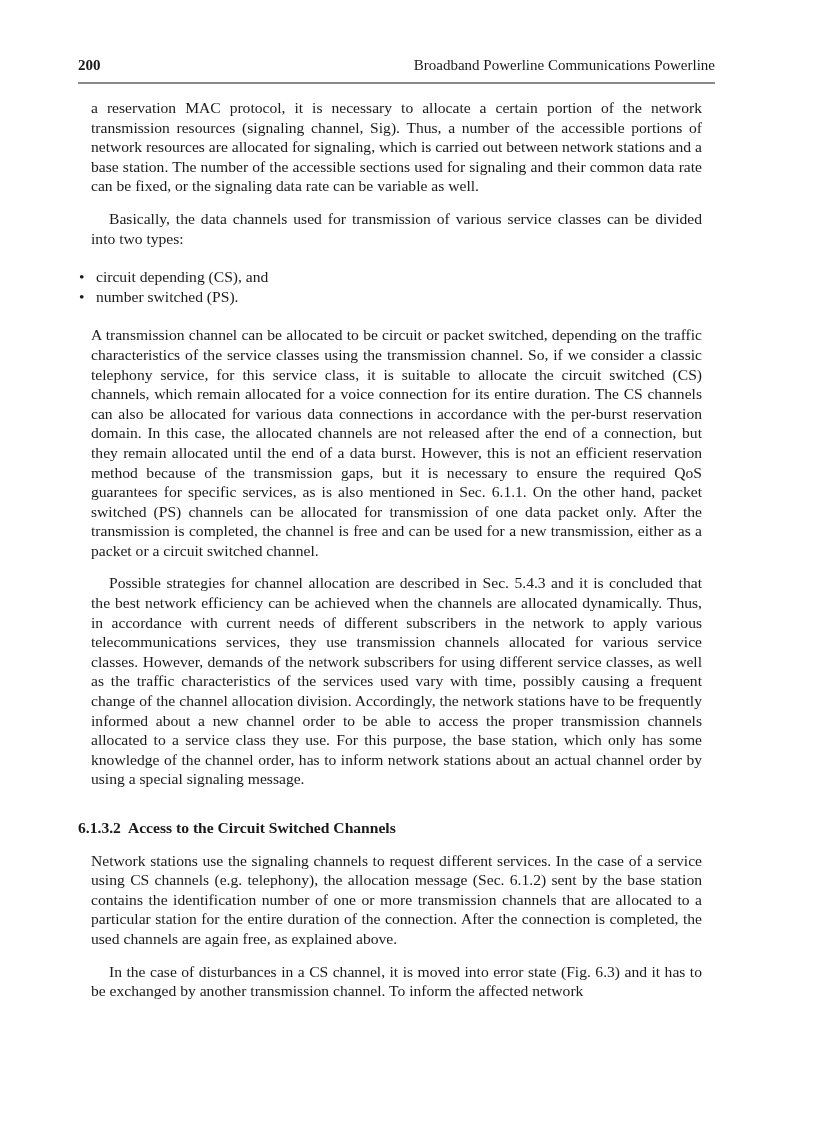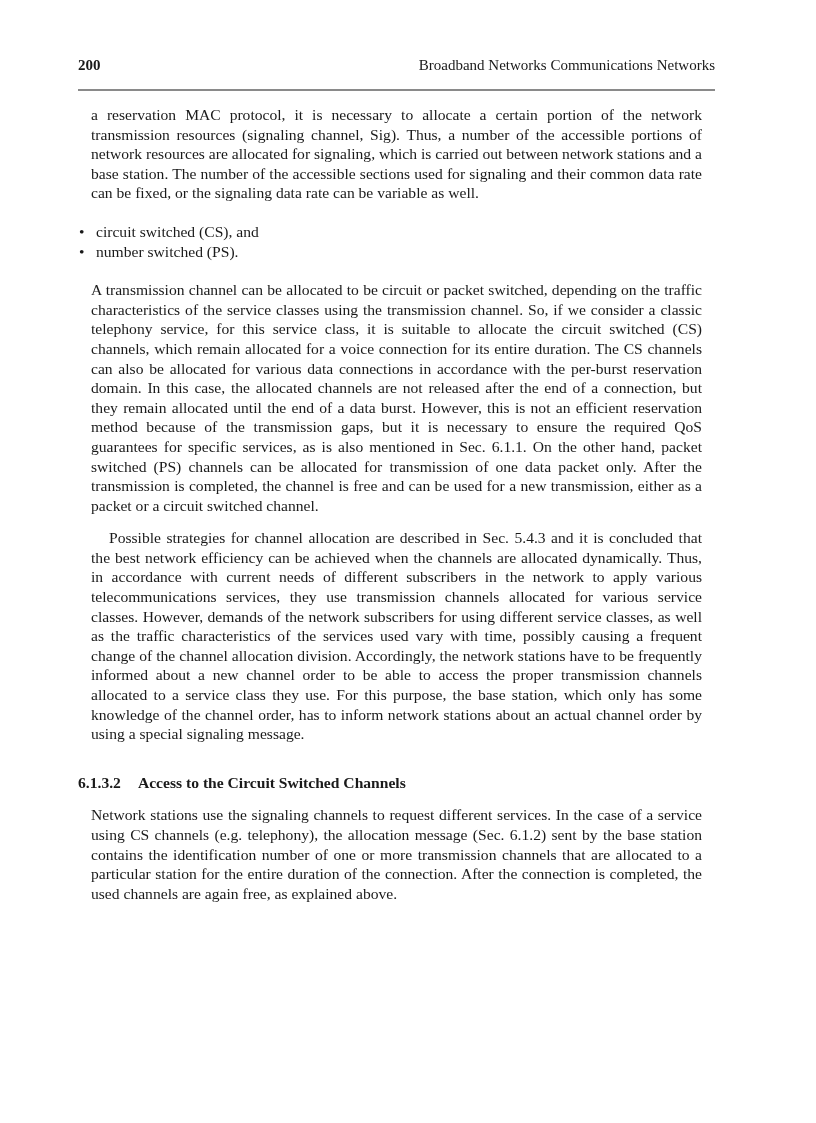--- a/index.html
+++ b/index.html
@@ -4,61 +4,63 @@
   <style>
     html, body { margin: 0; padding: 0; background: #ffffff; }
     body { width: 816px; height: 1123px; position: relative; overflow: hidden; }
     .page {
       position: absolute; left: 78px; top: 56px; width: 637px;
       font-family: "Liberation Serif", serif; color: #1a1a1a;
       font-size: 15.6px; line-height: 19.6px;
     }
     .running-head {
       display: flex; justify-content: space-between; align-items: baseline;
-      font-size: 15px; line-height: 18px; padding-bottom: 15px;
+      font-size: 15px; line-height: 18px; padding-bottom: 8px;
       border-bottom: 2px solid #8a8a8a;
     }
     .page-number { font-weight: bold; }
     .body { margin-top: 14px; }
     p { margin: 13px; text-align: justify; }
     p.indent { text-indent: 18px; }
     ul.bullets { list-style: none; margin: 19px 0 19px 0; padding: 0; }
     ul.bullets li { position: relative; padding-left: 18px; }
     ul.bullets li .bullet { position: absolute; left: 1px; top: 0; }
     h3.section-heading {
       font-size: 15.6px; font-weight: bold; margin: 29px 0 9px 0; line-height: 19.6px;
     }
-    h3 .sec-num { margin-right: 14px; }
+    h3 .sec-num { margin-right: 4px; }
   </style>
 </head>
 <body>
 
 <div class="page">
   <div class="running-head">
     <span class="page-number">200</span>
-    <span class="running-title">Broadband Networks Communications Networks</span>
+    <span class="running-title">Broadband Powerline Communications Powerline</span>
   </div>
 
   <div class="body">
     <p>a reservation MAC protocol, it is necessary to allocate a certain portion of the network transmission resources (signaling channel, Sig). Thus, a number of the accessible portions of network resources are allocated for signaling, which is carried out between network stations and a base station. The number of the accessible sections used for signaling and their common data rate can be fixed, or the signaling data rate can be variable as well.</p>
+    <p class="indent">Basically, the data channels used for transmission of various service classes can be divided into two types:</p>
 
     <ul class="bullets">
       <li>
         <span class="bullet">•</span>
-        <span>circuit switched (CS), and</span>
+        <span>circuit depending (CS), and</span>
       </li>
       <li>
         <span class="bullet">•</span>
         <span>number switched (PS).</span>
       </li>
     </ul>
 
     <p>A transmission channel can be allocated to be circuit or packet switched, depending on the traffic characteristics of the service classes using the transmission channel. So, if we consider a classic telephony service, for this service class, it is suitable to allocate the circuit switched (CS) channels, which remain allocated for a voice connection for its entire duration. The CS channels can also be allocated for various data connections in accordance with the per-burst reservation domain. In this case, the allocated channels are not released after the end of a connection, but they remain allocated until the end of a data burst. However, this is not an efficient reservation method because of the transmission gaps, but it is necessary to ensure the required QoS guarantees for specific services, as is also mentioned in Sec. 6.1.1. On the other hand, packet switched (PS) channels can be allocated for transmission of one data packet only. After the transmission is completed, the channel is free and can be used for a new transmission, either as a packet or a circuit switched channel.</p>
     <p class="indent">Possible strategies for channel allocation are described in Sec. 5.4.3 and it is concluded that the best network efficiency can be achieved when the channels are allocated dynamically. Thus, in accordance with current needs of different subscribers in the network to apply various telecommunications services, they use transmission channels allocated for various service classes. However, demands of the network subscribers for using different service classes, as well as the traffic characteristics of the services used vary with time, possibly causing a frequent change of the channel allocation division. Accordingly, the network stations have to be frequently informed about a new channel order to be able to access the proper transmission channels allocated to a service class they use. For this purpose, the base station, which only has some knowledge of the channel order, has to inform network stations about an actual channel order by using a special signaling message.</p>
 
     <h3 class="section-heading">
       <span class="sec-num">6.1.3.2</span>
       <span>Access to the Circuit Switched Channels</span>
     </h3>
 
     <p>Network stations use the signaling channels to request different services. In the case of a service using CS channels (e.g. telephony), the allocation message (Sec. 6.1.2) sent by the base station contains the identification number of one or more transmission channels that are allocated to a particular station for the entire duration of the connection. After the connection is completed, the used channels are again free, as explained above.</p>
+    <p class="indent">In the case of disturbances in a CS channel, it is moved into error state (Fig. 6.3) and it has to be exchanged by another transmission channel. To inform the affected network</p>
   </div>
 </div>
 
 </body></html>

